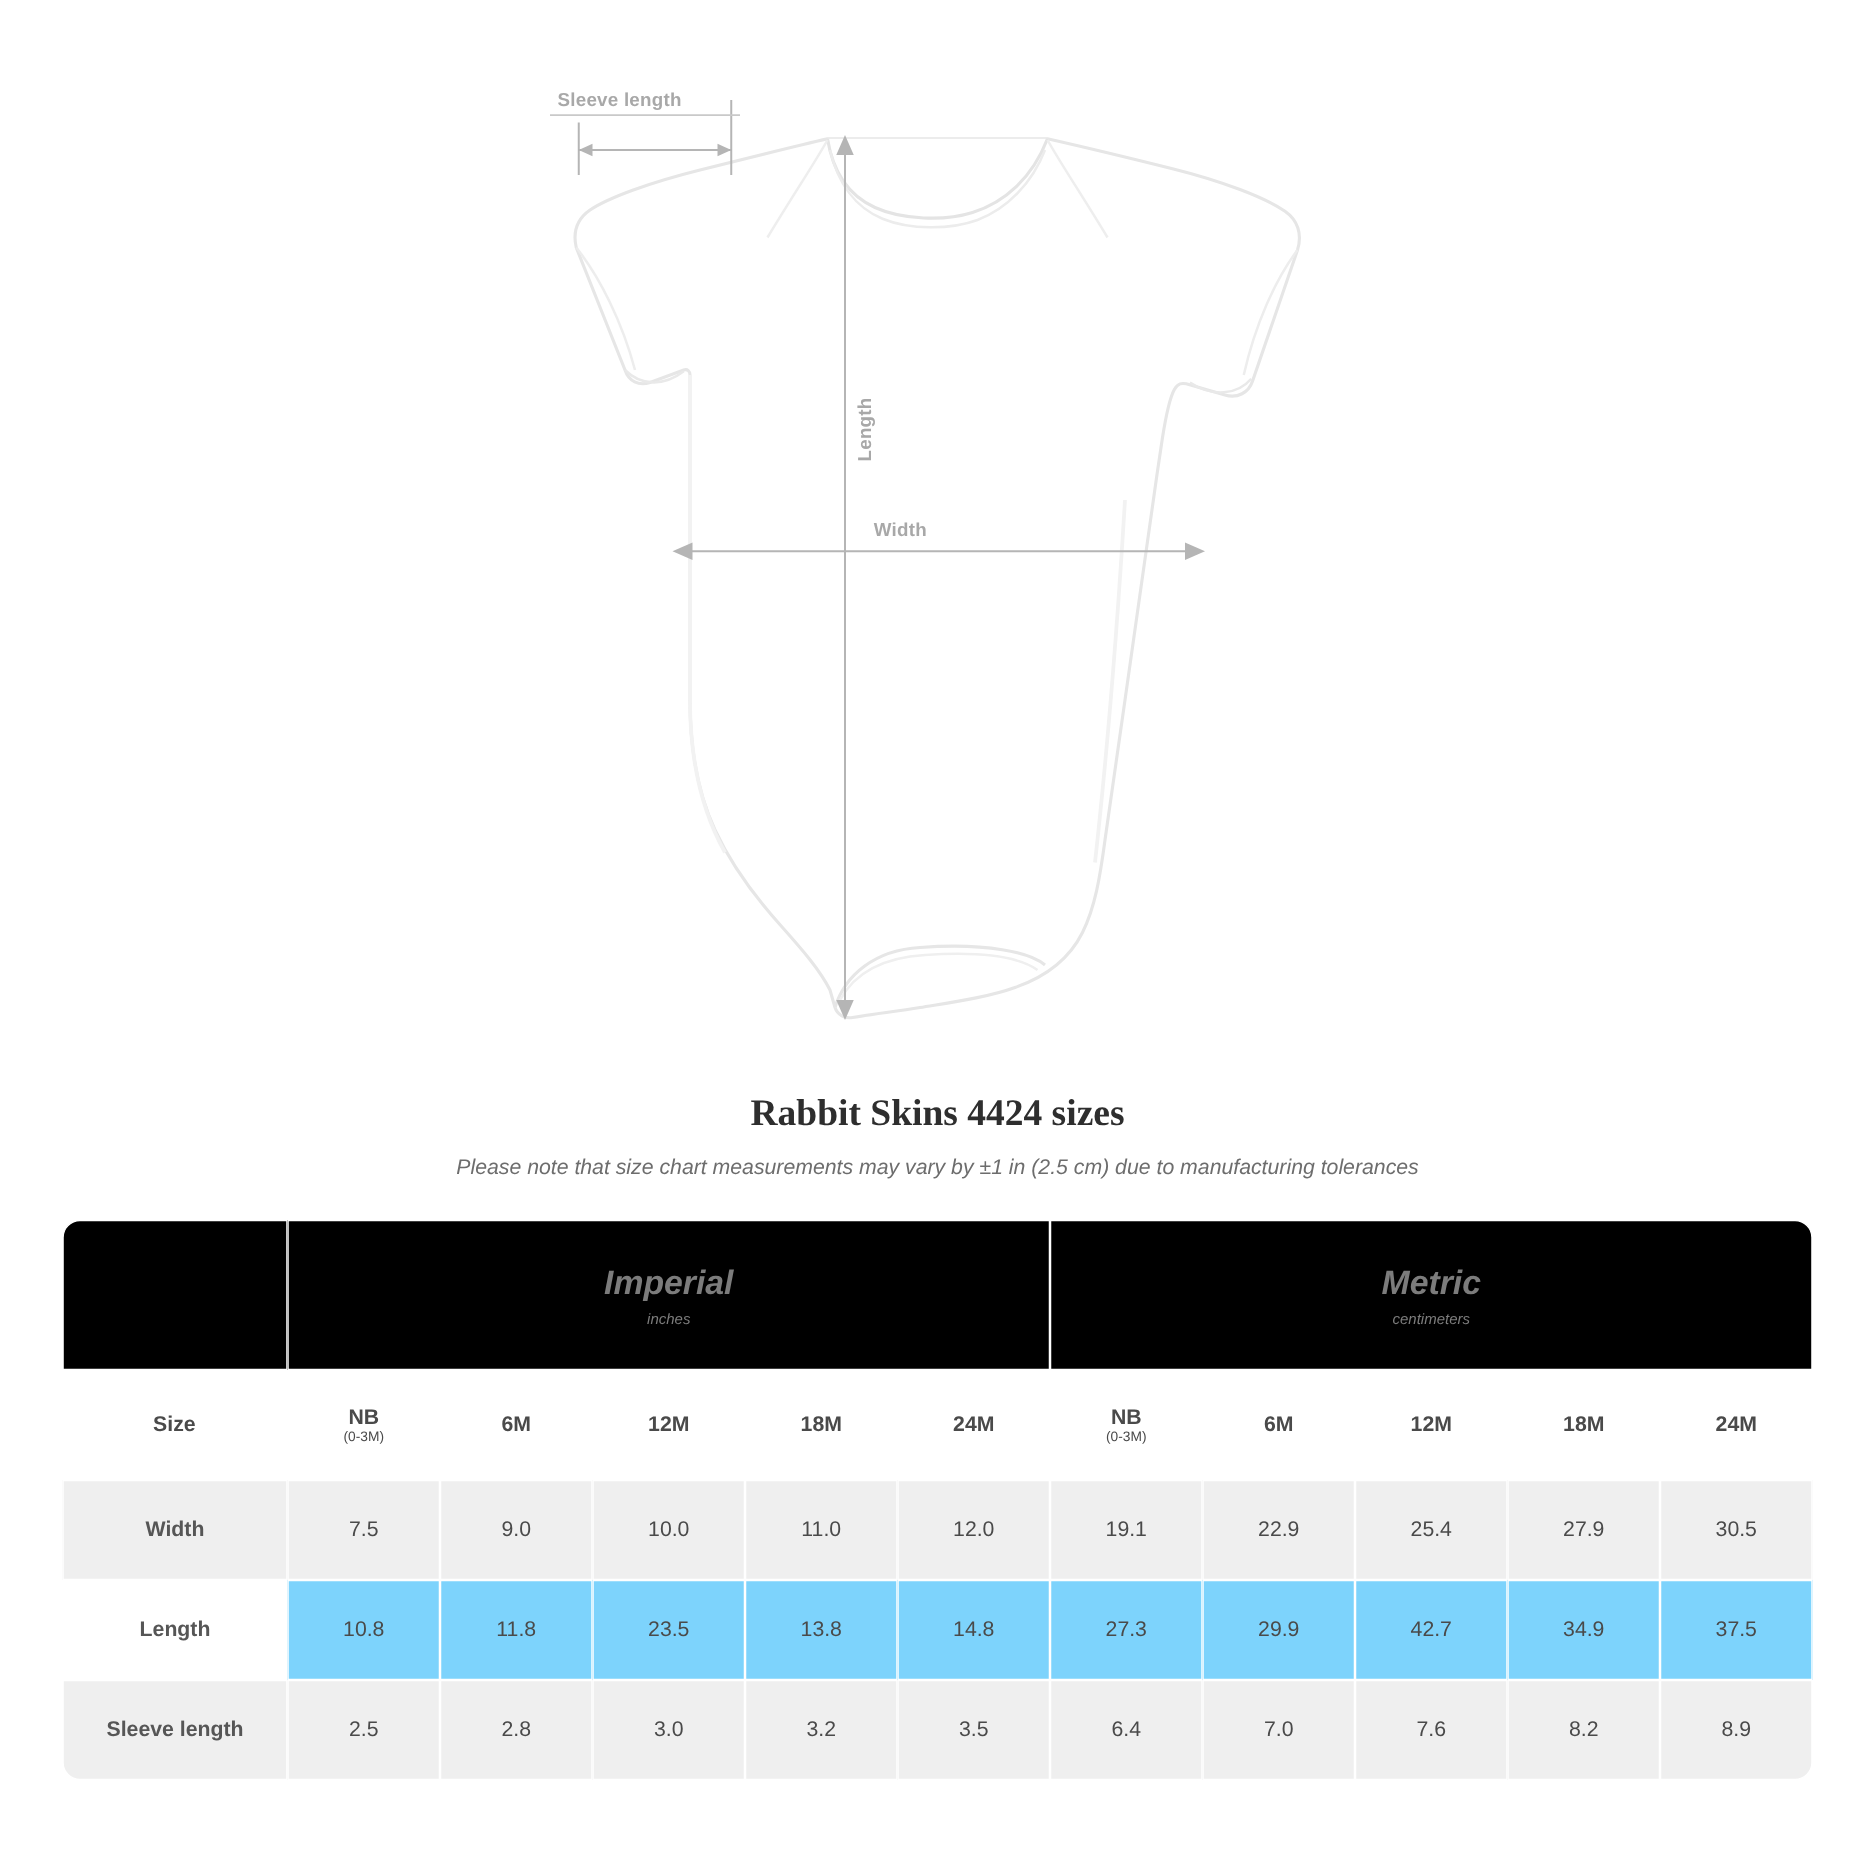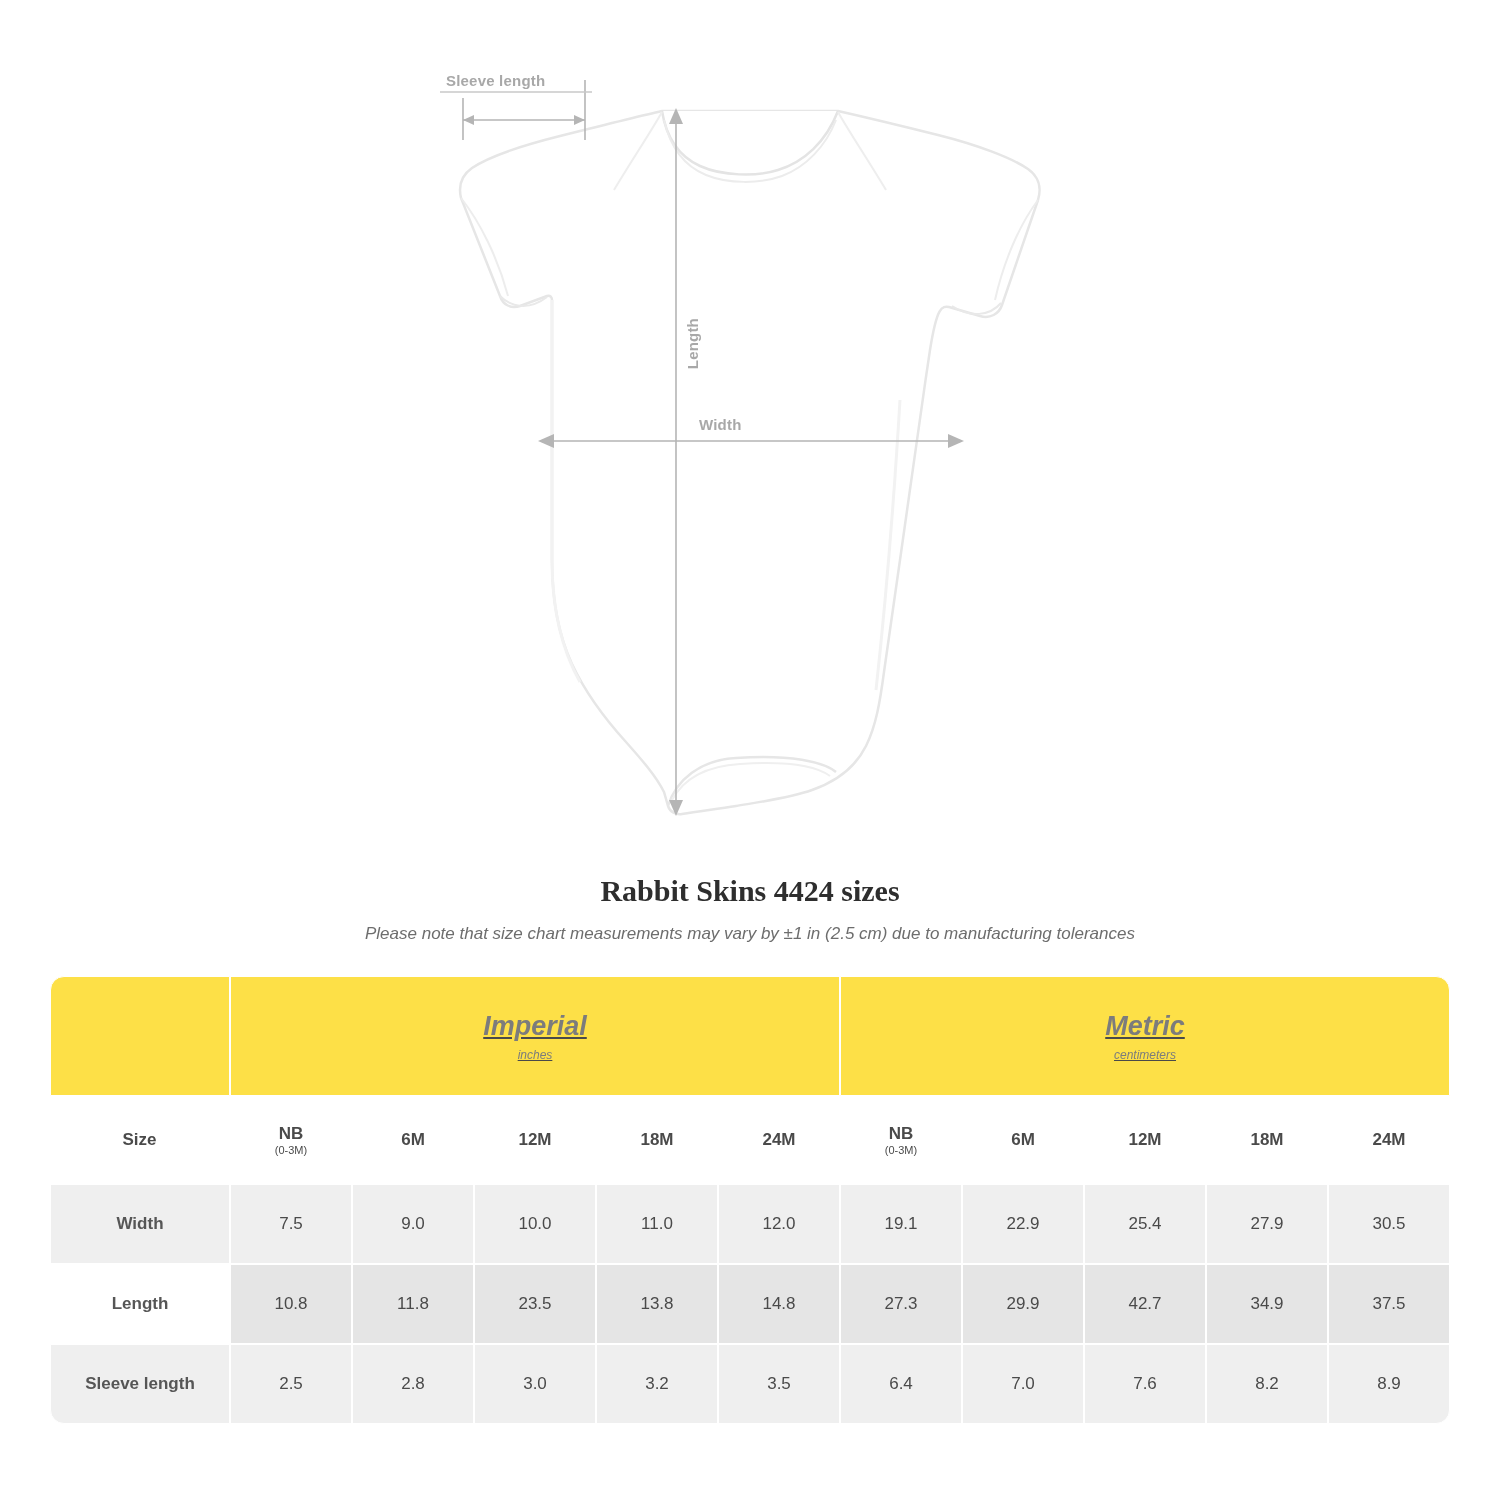--- a/index.html
+++ b/index.html
@@ -82,24 +82,23 @@
   table.size-chart td, table.size-chart th {
     border: 1px solid #ffffff;
     text-align: center;
     vertical-align: middle;
     font-size: 17px;
     color: #4a4a4a;
     padding: 0;
   }
   
   .unit-row td {
-    background: #fde047;
+    background: #000000;
     height: 118px;
     border: none;
-    text-decoration: underline;
   }
   .unit-row td.corner-l {
     border-top-left-radius: 14px;
   }
   .unit-row td.corner-r {
     border-top-right-radius: 14px;
   }
   .unit-name {
     font-size: 27px;
     font-style: italic;
@@ -145,21 +144,21 @@
   }
   tr.data-row td.rowhead {
     font-weight: bold;
     color: #565656;
     background: #e8e8e8;
   }
   tr.data-row.shade td {
     background: #efefef;
   }
   tr.data-row.plain td {
-    background: #e5e5e5;
+    background: #7dd3fc;
   }
   tr.data-row.plain td.rowhead {
     background: #ffffff;
   }
   tr.data-row:last-child td.rowhead {
     border-bottom-left-radius: 14px;
   }
   tr.data-row:last-child td:last-child {
     border-bottom-right-radius: 14px;
   }

